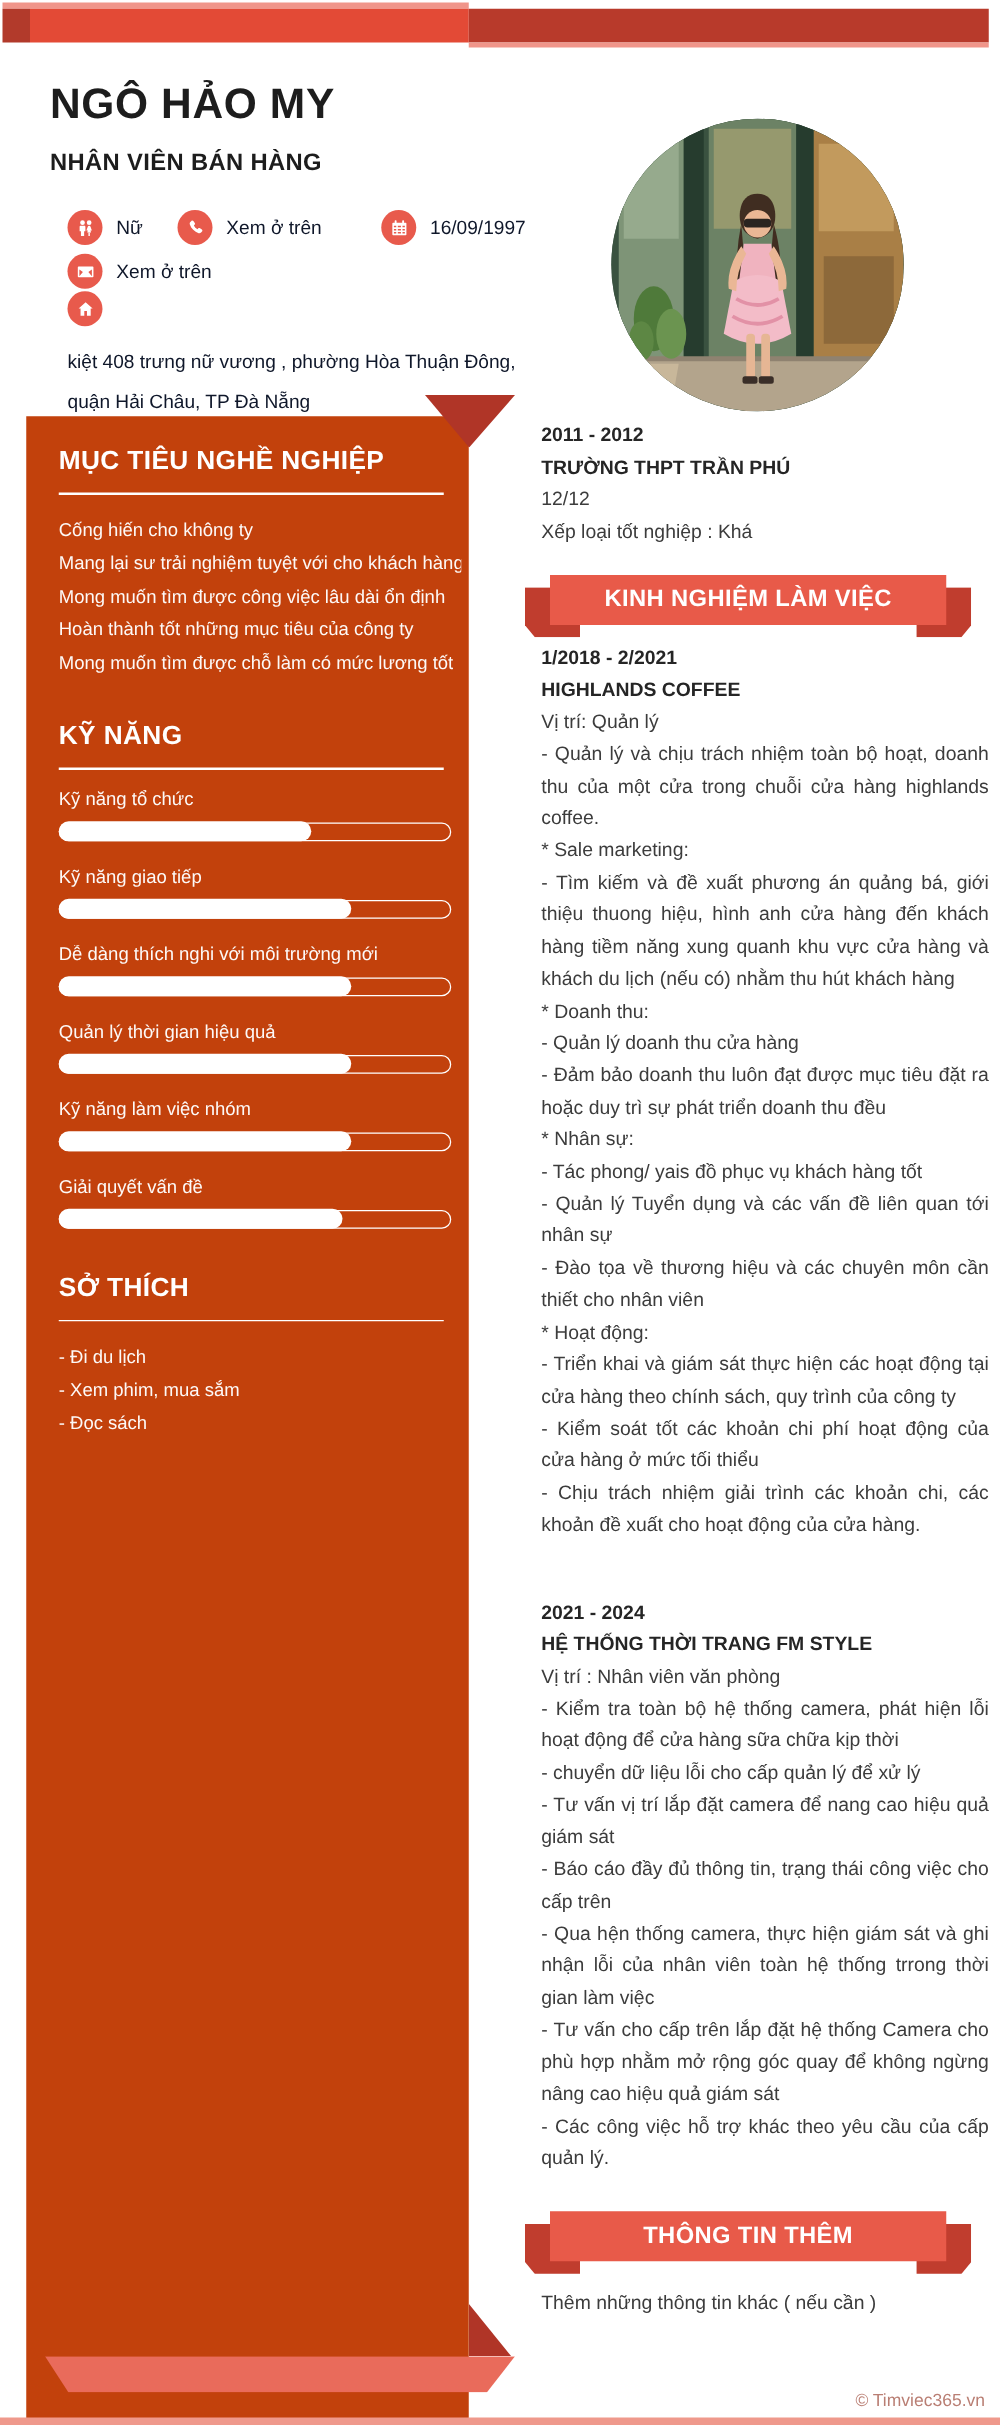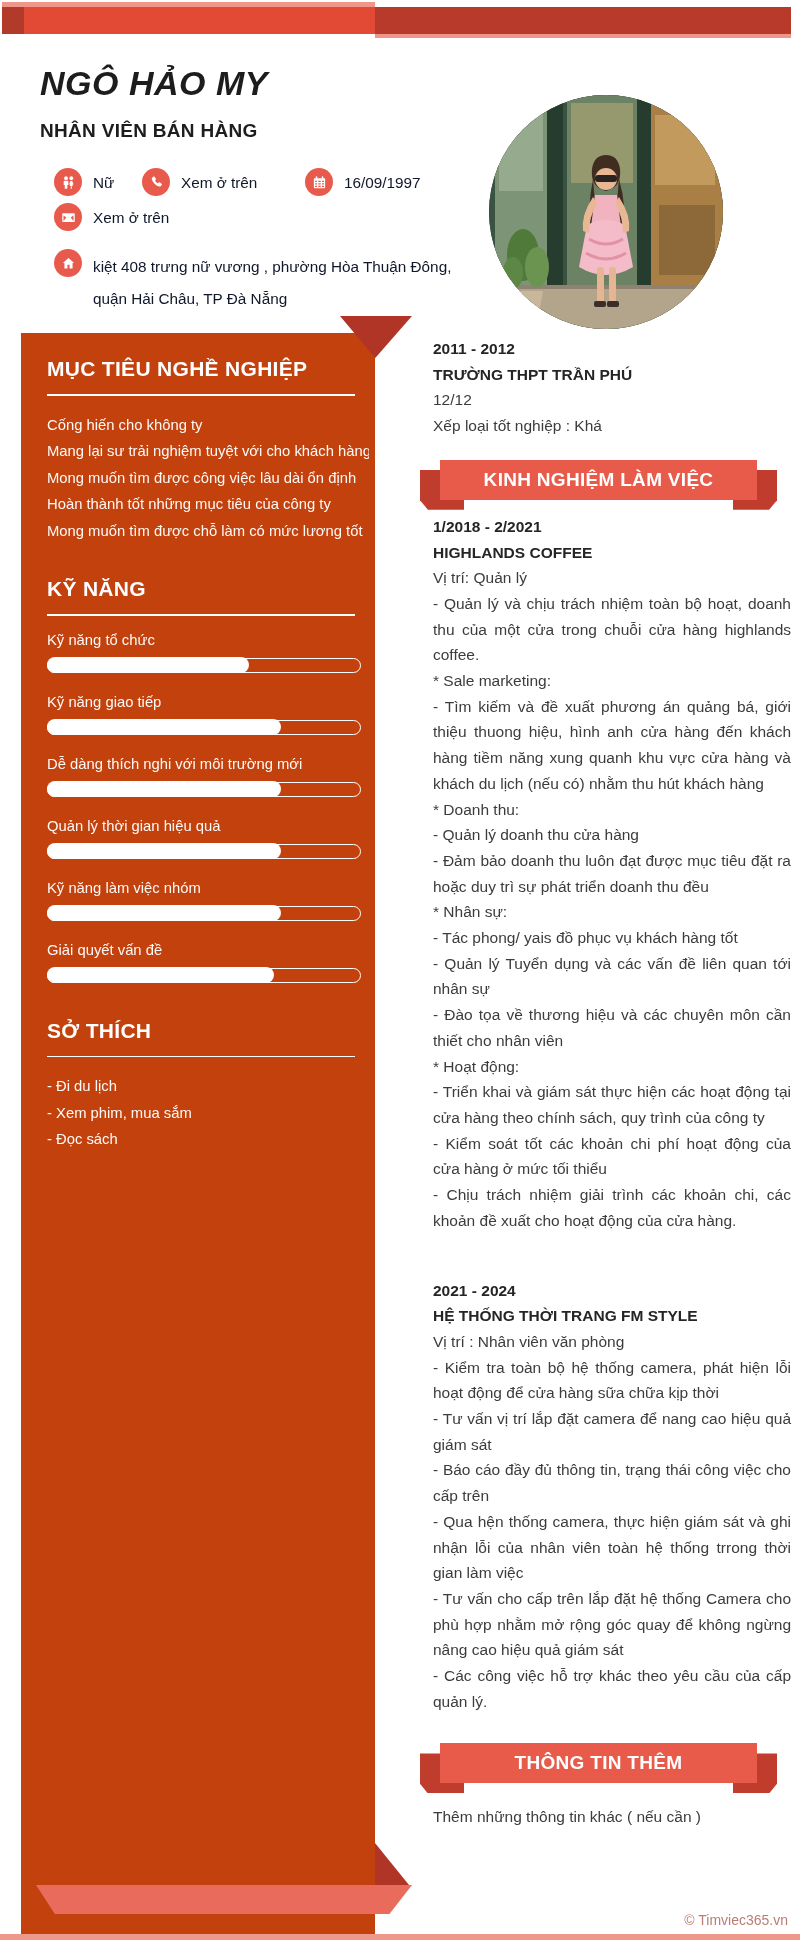--- a/index.html
+++ b/index.html
@@ -7,21 +7,21 @@
         font-family:"Liberation Sans",sans-serif;color:#333;}
 
   
   .topbar-pink-left{position:absolute;left:2px;top:2px;width:373px;height:5px;background:#f0958a;}
   .topbar-dark-left{position:absolute;left:2px;top:7px;width:22px;height:27px;background:#b23a2b;}
   .topbar-bright{position:absolute;left:24px;top:7px;width:351px;height:27px;background:#e34a36;}
   .topbar-dark-right{position:absolute;left:375px;top:7px;width:416px;height:27px;background:#b83a2b;}
   .topbar-pink-right{position:absolute;left:375px;top:34px;width:416px;height:4px;background:#f0958a;}
 
   
-  .name{position:absolute;left:40px;top:64px;font-size:34px;font-weight:bold;color:#1d1d1d;letter-spacing:.5px;font-style:italic;}
+  .name{position:absolute;left:40px;top:64px;font-size:34px;font-weight:bold;color:#1d1d1d;letter-spacing:.5px;}
   .job-title{position:absolute;left:40px;top:120px;font-size:19px;font-weight:bold;color:#1d1d1d;letter-spacing:.3px;text-align:right;}
   .contact{position:absolute;display:flex;align-items:flex-start;gap:11px;font-size:15.3px;color:#0f172a;}
   .contact .txt{padding-top:5px;line-height:20px;}
   .cicon{flex:0 0 auto;width:28px;height:28px;border-radius:50%;background:#e85a4c;
          display:flex;align-items:center;justify-content:center;}
   .cicon svg{width:15px;height:15px;fill:#fff;stroke:none;}
   .address .txt{width:365px;line-height:32px;padding-top:2px;}
 
   .photo{position:absolute;left:489px;top:95px;width:234px;height:234px;border-radius:50%;
          overflow:hidden;background:#3a5240;}
@@ -123,21 +123,21 @@
 
   <div class="contact" style="left:54px;top:203px;">
     <span class="cicon">
       <svg viewBox="0 0 24 24">
           <path d="M3 5h18c.6 0 1 .4 1 1v12c0 .6-.4 1-1 1H3c-.6 0-1-.4-1-1V6c0-.6.4-1 1-1zm9 8L4.4 7h15.2L12 13zm-8 4.5L8.5 12 4 8.8v8.7zm16 0V8.8L15.5 12 20 17.5zM9.7 13l2.3 1.8 2.3-1.8 4.2 4.5H5.5L9.7 13z"></path>
         </svg>
     </span>
     <span class="txt">Xem ở trên</span>
   </div>
 
-  <div class="contact address" style="left:54px;top:249px;">
+  <div class="contact address" style="left:54px;top:233px;flex-direction:column;">
     <span class="cicon">
       <svg viewBox="0 0 24 24">
           <path d="M12 3l9 8h-2.5v9h-4.8v-6h-3.4v6H5.5v-9H3l9-8z"></path>
         </svg>
     </span>
     <span class="txt">kiệt 408 trưng nữ vương , phường Hòa Thuận Đông, quận Hải Châu, TP Đà Nẵng</span>
   </div>
 
   <div class="photo">
     <svg width="234" height="234" viewBox="0 0 234 234">
@@ -286,20 +286,21 @@
           <p>- Triển khai và giám sát thực hiện các hoạt động tại cửa hàng theo chính sách, quy trình của công ty</p>
           <p>- Kiểm soát tốt các khoản chi phí hoạt động của cửa hàng ở mức tối thiểu</p>
           <p>- Chịu trách nhiệm giải trình các khoản chi, các khoản đề xuất cho hoạt động của cửa hàng.</p>
         </div>
 
   <div class="job">
     <p class="b">2021 - 2024</p>
     <p class="b">HỆ THỐNG THỜI TRANG FM STYLE</p>
     <p>Vị trí : Nhân viên văn phòng</p>
   <p>- Kiểm tra toàn bộ hệ thống camera, phát hiện lỗi hoạt động để cửa hàng sữa chữa kịp thời</p>
+          <p>- chuyển dữ liệu lỗi cho cấp quản lý để xử lý</p>
           <p>- Tư vấn vị trí lắp đặt camera để nang cao hiệu quả giám sát</p>
           <p>- Báo cáo đầy đủ thông tin, trạng thái công việc cho cấp trên</p>
           <p>- Qua hện thống camera, thực hiện giám sát và ghi nhận lỗi của nhân viên toàn hệ thống trrong thời gian làm việc</p>
           <p>- Tư vấn cho cấp trên lắp đặt hệ thống Camera cho phù hợp nhằm mở rộng góc quay để không ngừng nâng cao hiệu quả giám sát</p>
           <p>- Các công việc hỗ trợ khác theo yêu cầu của cấp quản lý.</p>
         </div>
 </div>
 
     <div class="ribbon addl-banner">
       <div class="tail l"></div>

